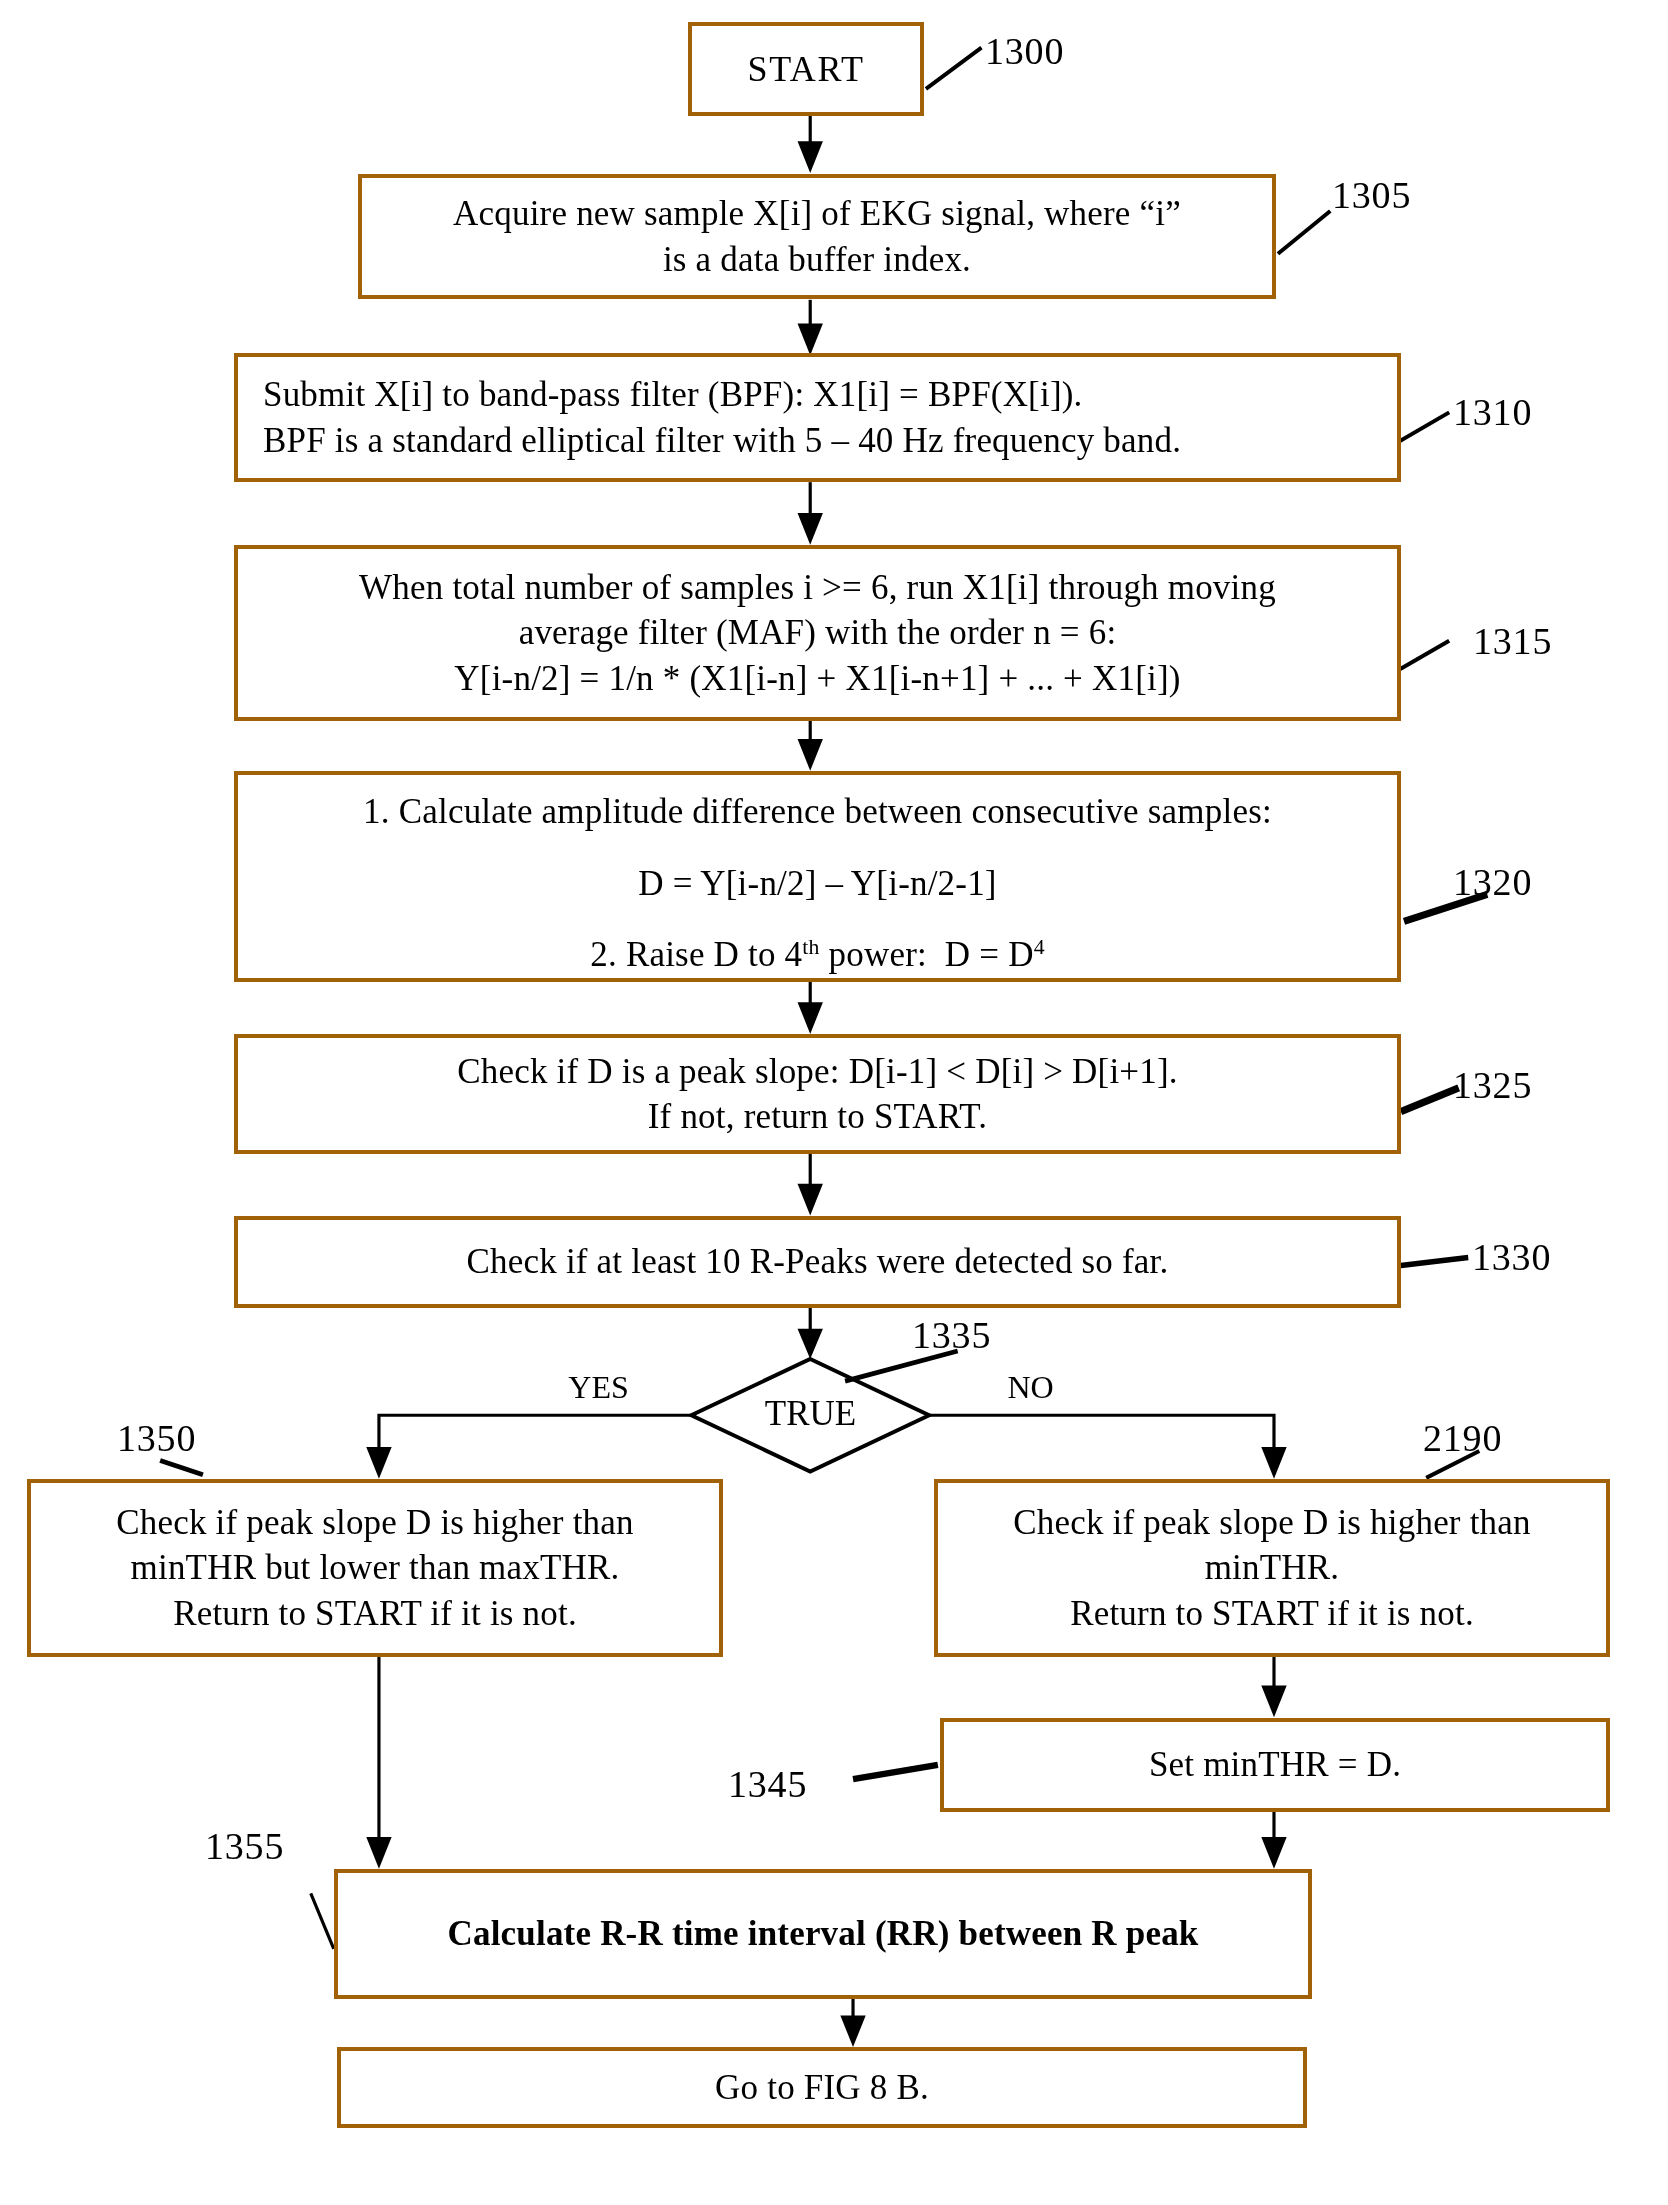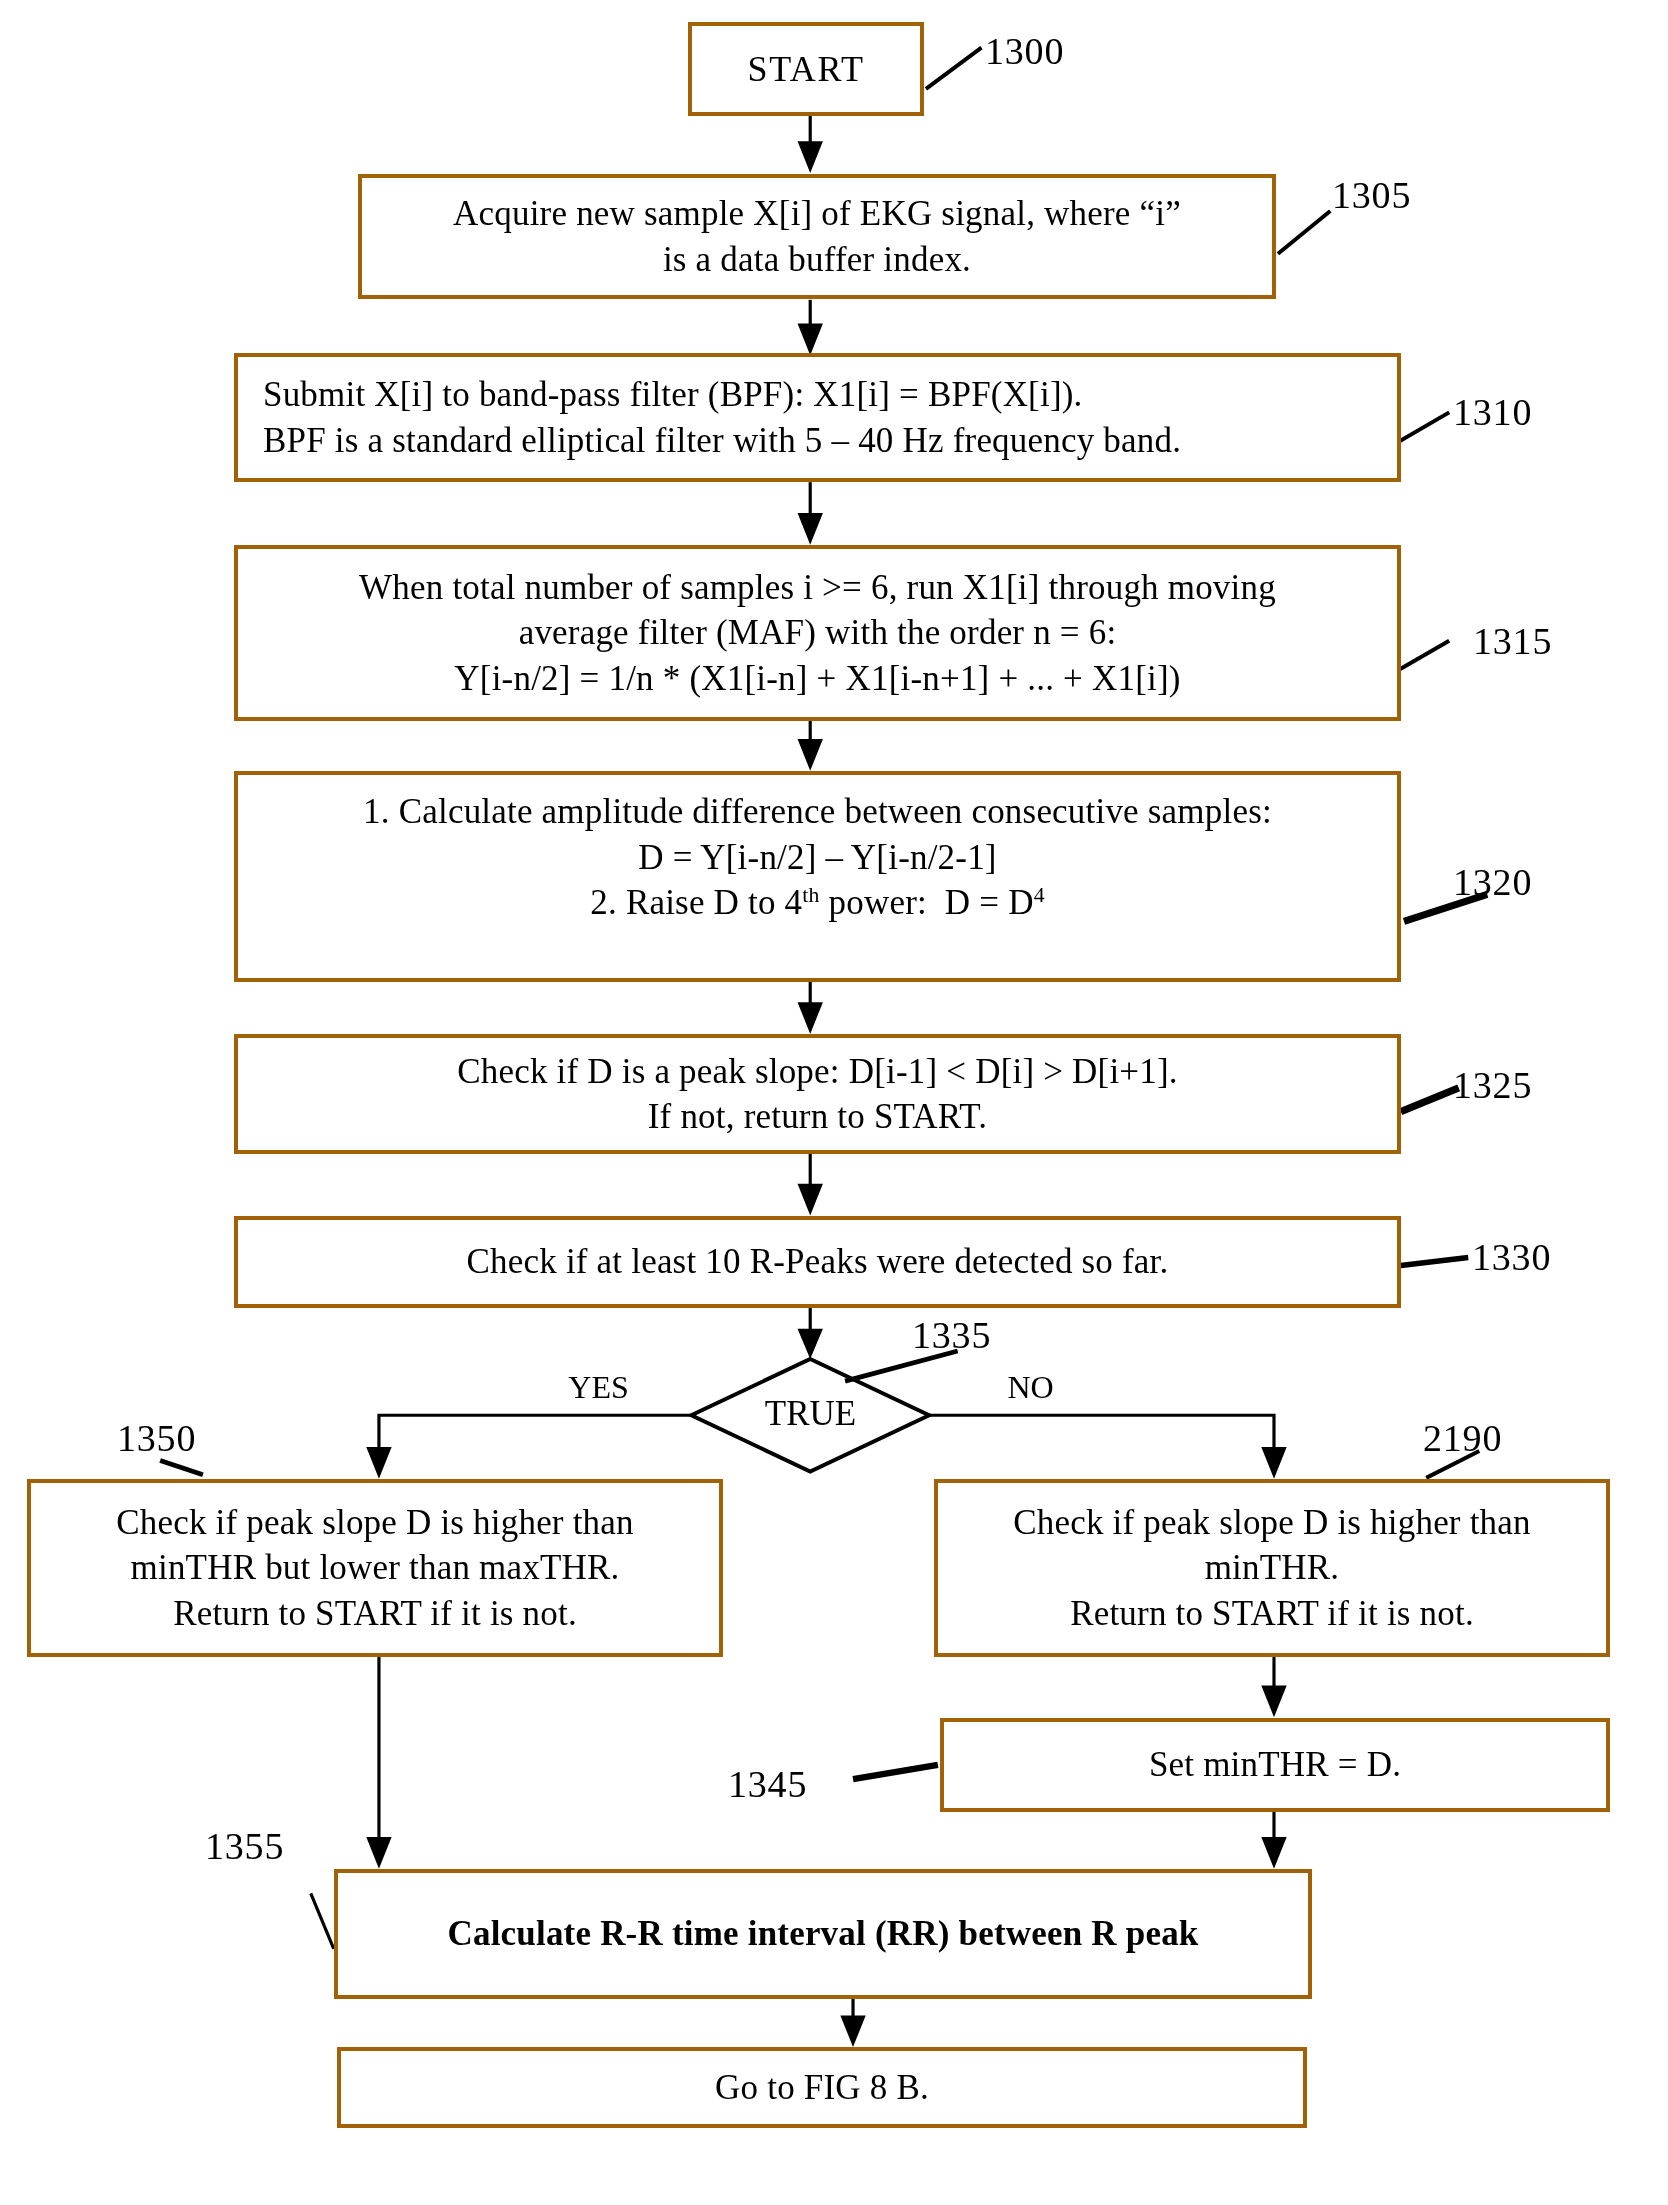--- a/index.html
+++ b/index.html
@@ -17,21 +17,21 @@
     border:4px solid #a16207;
     background:#fff;
     box-sizing:border-box;
     display:flex; flex-direction:column;
     justify-content:center; align-items:center;
     text-align:center;
     font-size:35px; line-height:1.30;
     letter-spacing:0.2px;
   }
   .fbox.left-text { align-items:flex-start; text-align:left; padding-left:25px; }
-  .fbox.top-text  { justify-content:flex-start; padding-top:14.3px; }
+  .fbox.top-text  { justify-content:space-between; padding-top:14.3px; }
   .start-box { font-size:36px; letter-spacing:1.6px; }
   .ref {
     position:absolute;
     font-size:38px;
     letter-spacing:0.8px;
     white-space:nowrap;
   }
   .branch-label { position:absolute; font-size:32px; text-align:center; }
   .true-label { position:absolute; font-size:35px; text-align:center; }
   sup { font-size:62%; vertical-align:super; line-height:0;margin-top:40px; }

